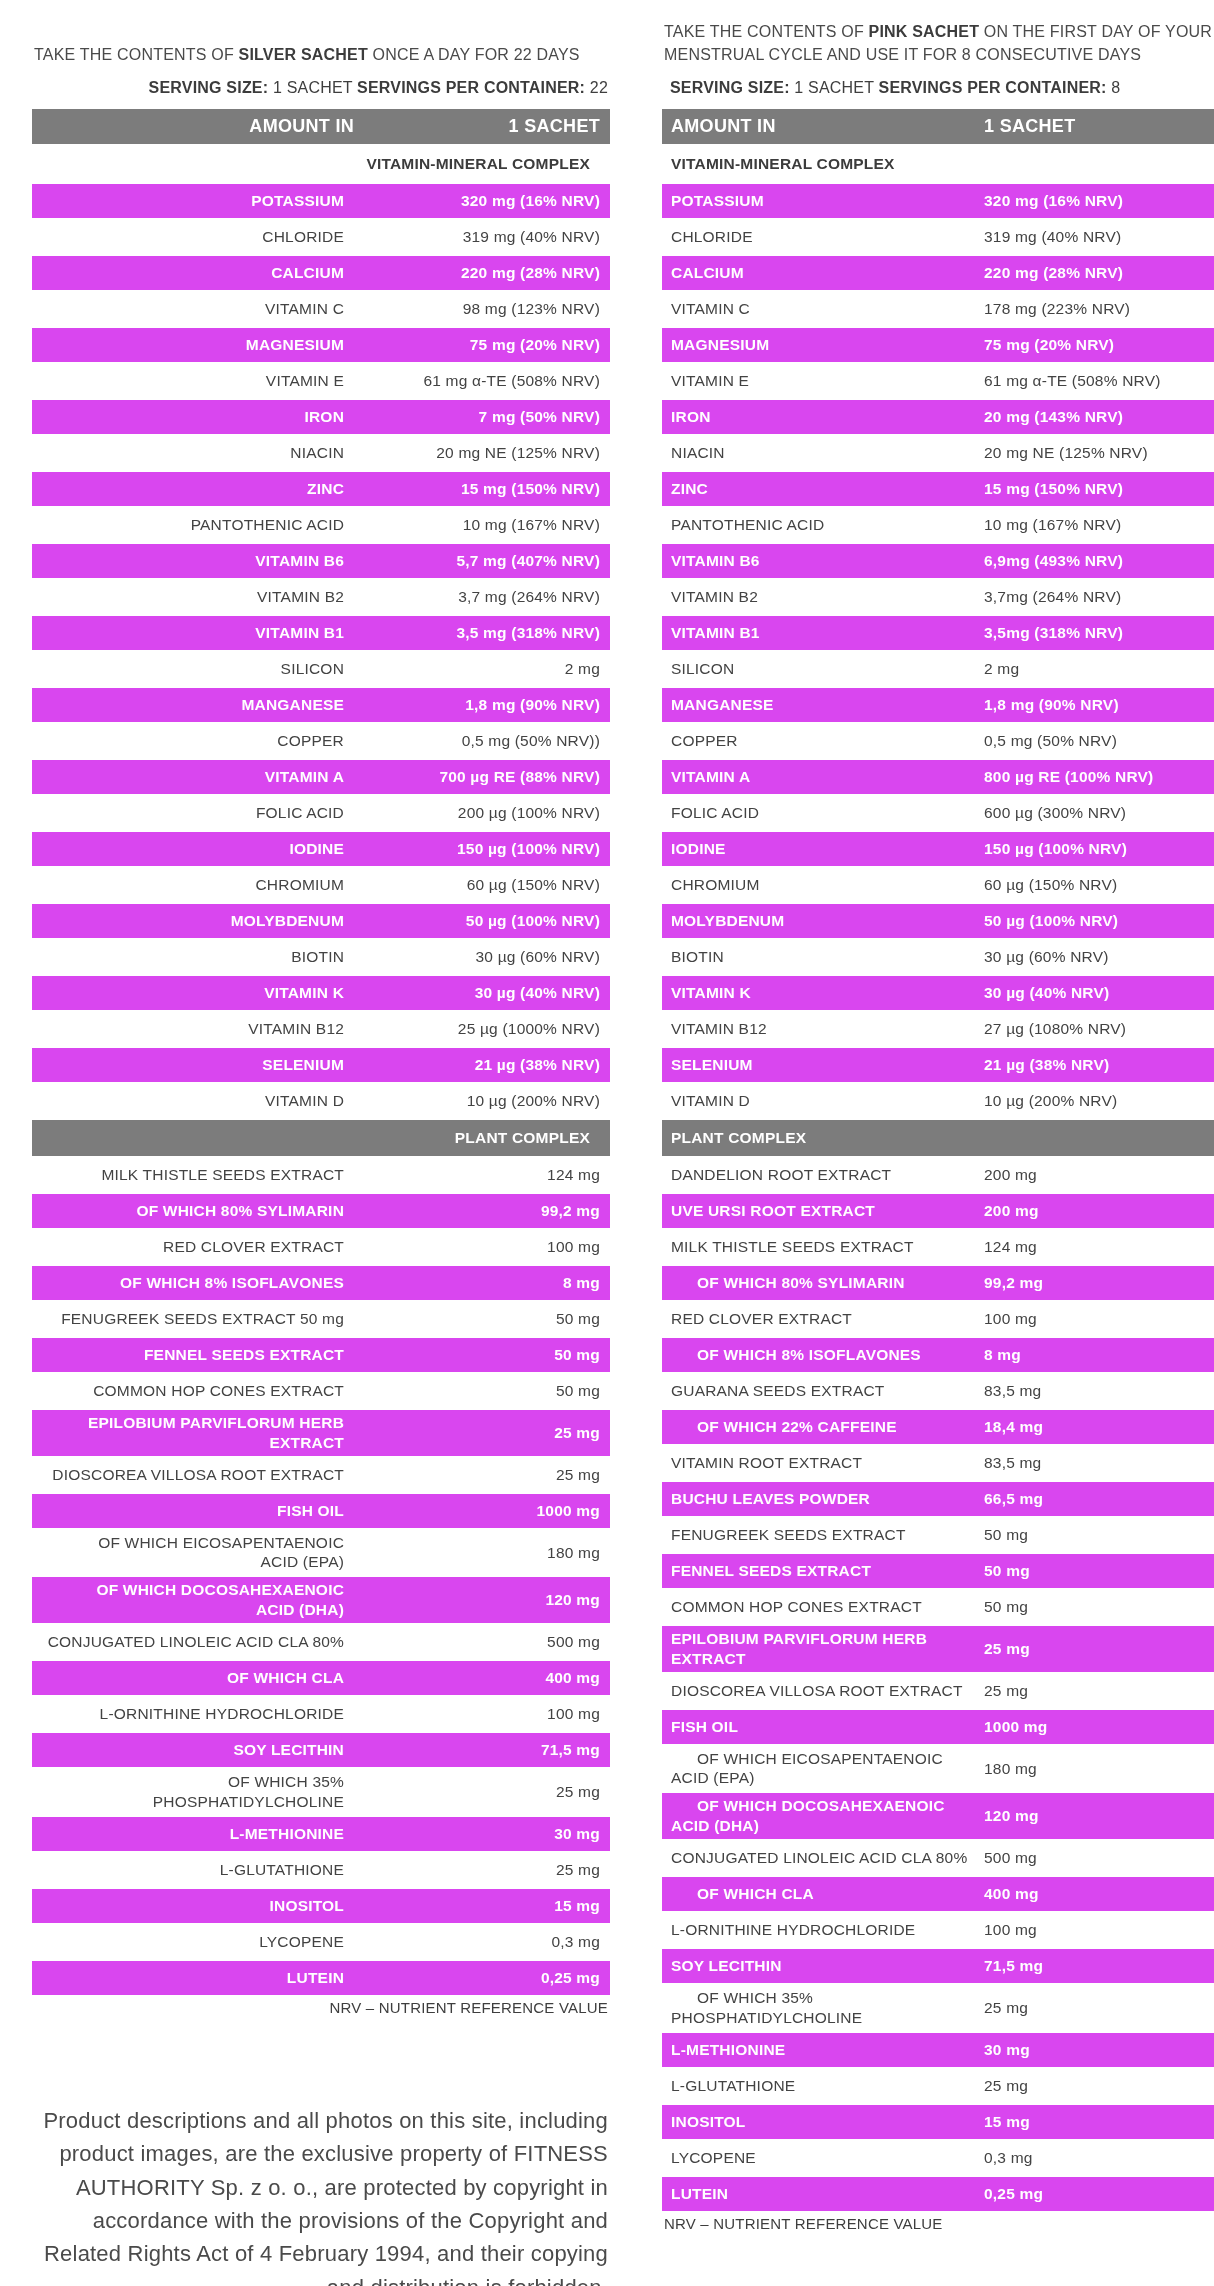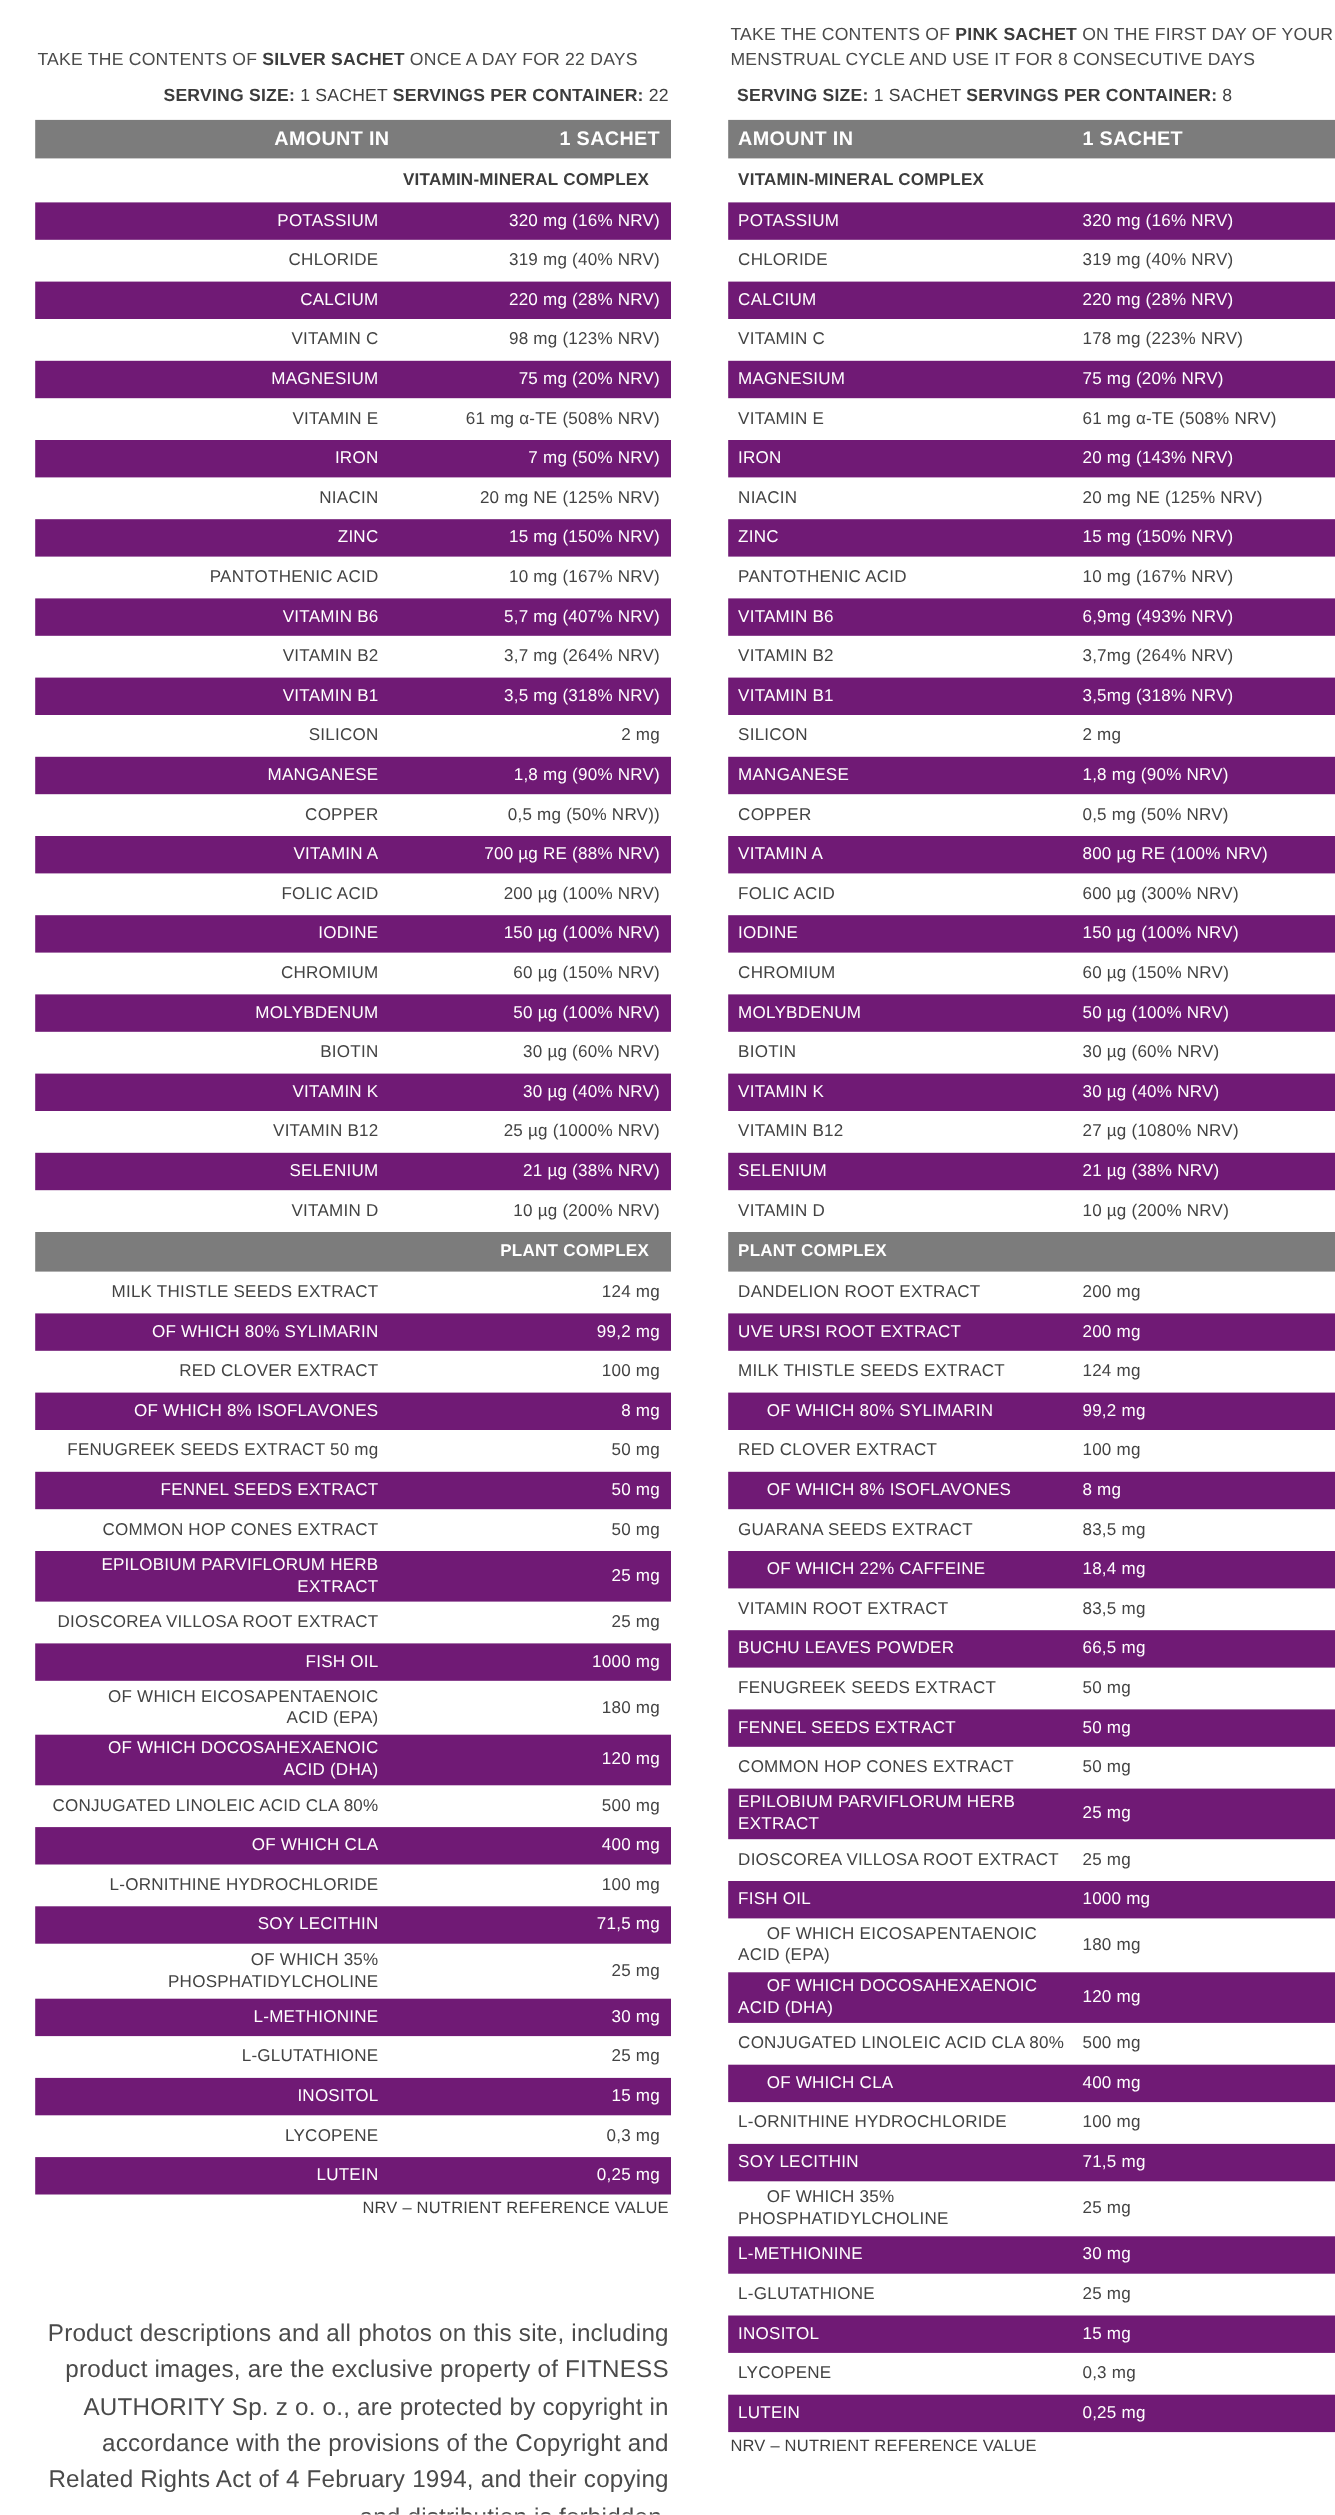--- a/index.html
+++ b/index.html
@@ -35,21 +35,21 @@
   .thead .th-value { flex:1; }
 
   .rows { width:100%; }
   .row {
     display:flex; align-items:center;
     min-height:34px; margin-bottom:2px;
     padding:3px 10px 3px 9px;
     font-size:15.5px; line-height:1.28; letter-spacing:0.2px;
     color:#434343; background:transparent;
   }
-  .row.dark  { background:#701a75; color:#ffffff; }
+  .row.dark  { background:#d946ef; color:#ffffff;font-weight:bold; }
   .row.light { background:transparent; }
   .row .label { flex:0 0 56%; padding-right:10px; }
   .row .value { flex:1; }
   .row.sub .label { text-indent:26px; }
   .row.section-light { font-weight:700; color:#3c3c3c; min-height:36px; }
   .row.section-dark  { background:#7c7c7c; color:#ffffff; font-weight:700; min-height:36px; }
   .row.section-light .label, .row.section-dark .label { flex:1 1 100%; }
 
   .footnote {
     margin:4px 2px 0 2px;

